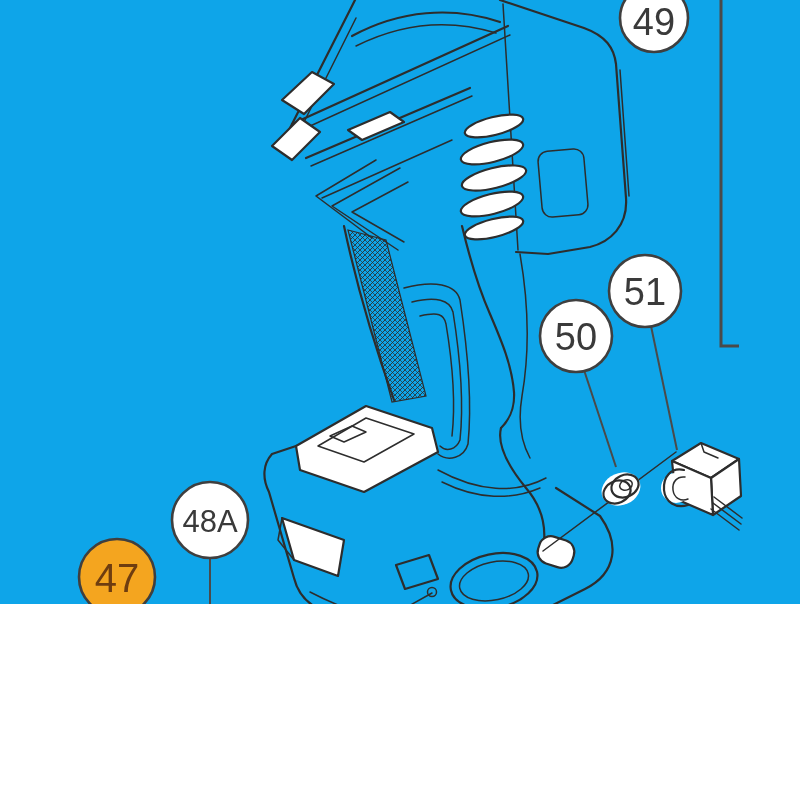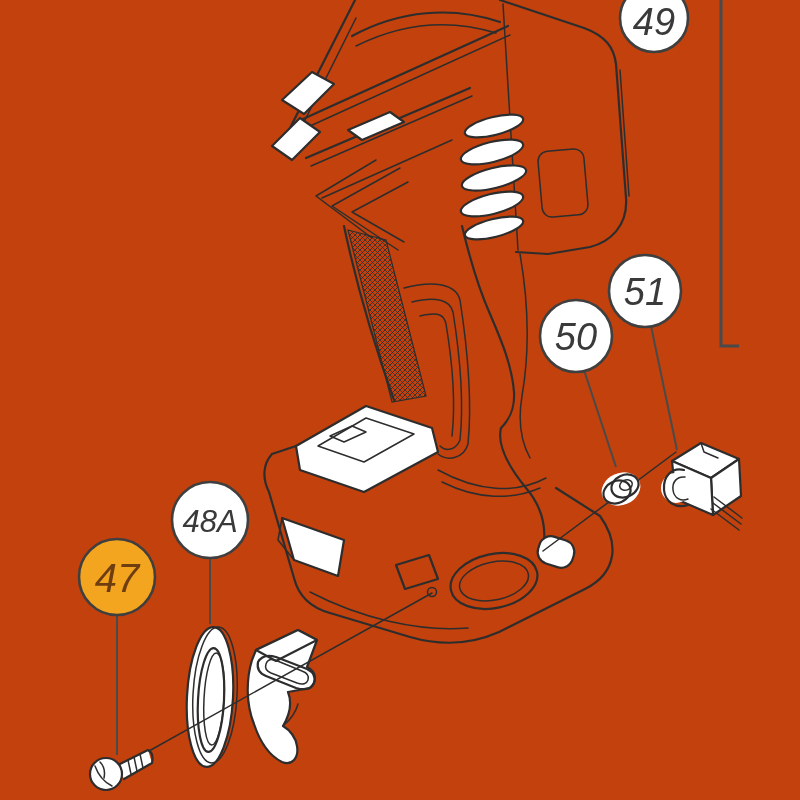--- a/index.html
+++ b/index.html
@@ -1,16 +1,16 @@
 <!DOCTYPE html>
 <html><head>
 <meta charset="utf-8">
 <style>
   html,body{margin:0;padding:0;background:#ffffff;}
-  #stage{position:relative;width:800px;height:800px;background:#c2410c;overflow:hidden;font-style:italic;}
+  #stage{position:relative;width:800px;height:604px;background:#0ea5e9;overflow:hidden;}
   svg{display:block;}
   .ln{fill:none;stroke:#2d2d2d;stroke-width:2.2;stroke-linecap:round;stroke-linejoin:round;}
   .lnt{fill:none;stroke:#2d2d2d;stroke-width:1.5;stroke-linecap:round;stroke-linejoin:round;}
   .wh{fill:#ffffff;stroke:#2d2d2d;stroke-width:2.2;stroke-linecap:round;stroke-linejoin:round;}
   .whf{fill:#ffffff;stroke:none;}
   .leader{fill:none;stroke:#4a4a4a;stroke-width:2;}
   .bracket{fill:none;stroke:#4a4a4a;stroke-width:3;}
   .callout-circle{stroke:#3f3f3f;stroke-width:2.6;}
   text.callout{font-family:"Liberation Sans",sans-serif;text-anchor:middle;}
   .t38{font-size:38px;}

